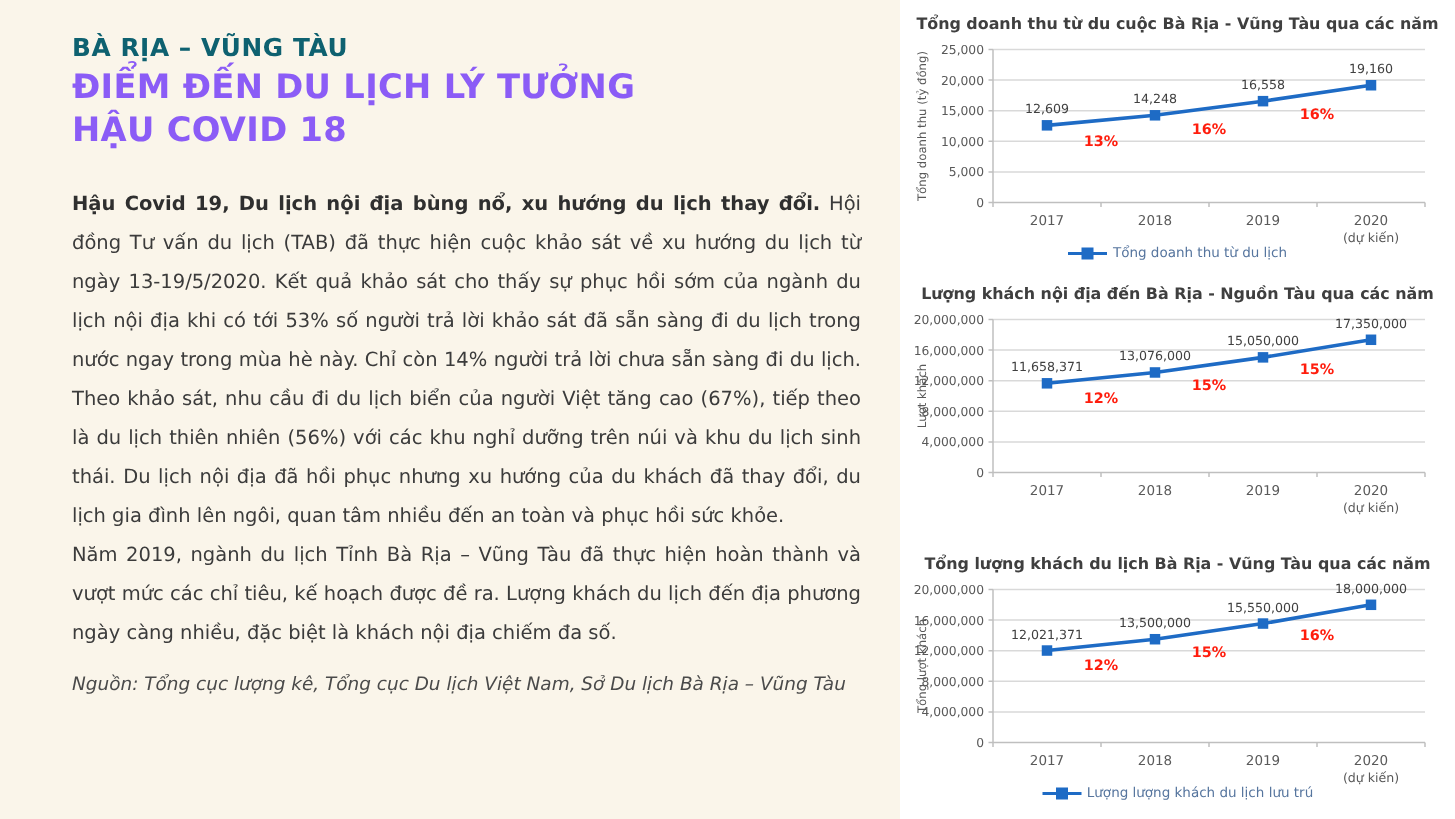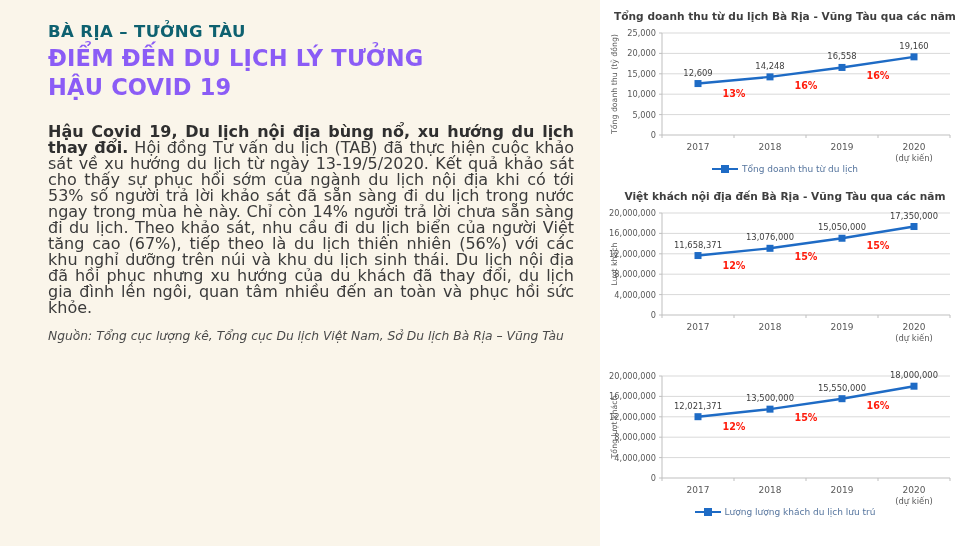--- a/index.html
+++ b/index.html
@@ -27,22 +27,22 @@
   .main-title {
     color:#8b5cf6;
     font-weight:bold;
     font-size:22.5px;
     line-height:29px;
     letter-spacing:.2px;
   }
   .body-text {
     margin-top:22px;
     color:#3b3b3b;
-    font-size:16px;
-    line-height:16px;
+    font-size:13px;
+    line-height:26px;
     text-align:justify;
   }
   .body-text p { margin:0; }
   .body-text b { color:#2f2f2f; }
   .source-line {
     margin-top:13px;
     font-style:italic;
     font-size:12.3px;
     color:#4a4a4a;
   }
@@ -84,34 +84,35 @@
   }
   .legend-label {
     font-size:9px;
     color:#56759e;
   }
 </style>
 </head>
 <body>
 
 <div class="left-col">
-  <div class="kicker">BÀ RỊA – TƯỞNG TÀU</div>
+  <div class="kicker">BÀ RỊA – VŨNG TÀU</div>
   <div class="main-title">
     <div>ĐIỂM ĐẾN DU LỊCH LÝ TƯỞNG</div>
-    <div>HẬU COVID 19</div>
+    <div>HẬU COVID 18</div>
   </div>
   <div class="body-text">
     <p><b>Hậu Covid 19, Du lịch nội địa bùng nổ, xu hướng du lịch thay đổi.</b><span> Hội đồng Tư vấn du lịch (TAB) đã thực hiện cuộc khảo sát về xu hướng du lịch từ ngày 13-19/5/2020. Kết quả khảo sát cho thấy sự phục hồi sớm của ngành du lịch nội địa khi có tới 53% số người trả lời khảo sát đã sẵn sàng đi du lịch trong nước ngay trong mùa hè này. Chỉ còn 14% người trả lời chưa sẵn sàng đi du lịch. Theo khảo sát, nhu cầu đi du lịch biển của người Việt tăng cao (67%), tiếp theo là du lịch thiên nhiên (56%) với các khu nghỉ dưỡng trên núi và khu du lịch sinh thái. Du lịch nội địa đã hồi phục nhưng xu hướng của du khách đã thay đổi, du lịch gia đình lên ngôi, quan tâm nhiều đến an toàn và phục hồi sức khỏe.</span></p>
+    <p>Năm 2019, ngành du lịch Tỉnh Bà Rịa – Vũng Tàu đã thực hiện hoàn thành và vượt mức các chỉ tiêu, kế hoạch được đề ra. Lượng khách du lịch đến địa phương ngày càng nhiều, đặc biệt là khách nội địa chiếm đa số.</p>
   </div>
   <div class="source-line">Nguồn: Tổng cục lượng kê, Tổng cục Du lịch Việt Nam, Sở Du lịch Bà Rịa – Vũng Tàu</div>
 </div>
 
 <div class="right-col">
   <div class="chart">
-      <div class="chart-title">Tổng doanh thu từ du lịch Bà Rịa - Vũng Tàu qua các năm</div>
+      <div class="chart-title">Tổng doanh thu từ du cuộc Bà Rịa - Vũng Tàu qua các năm</div>
       <svg width="362" height="141" viewBox="0 0 362 141">
         <line x1="55" x2="58" y1="112" y2="112" stroke="#bfbfbf" stroke-width="1"></line>
         <text x="52" y="115" text-anchor="end" font-size="8.2" fill="#595959">0</text>
         <line x1="58" x2="346" y1="91.6" y2="91.6" stroke="#d9d9d9" stroke-width="1"></line>
         <line x1="55" x2="58" y1="91.6" y2="91.6" stroke="#bfbfbf" stroke-width="1"></line>
         <text x="52" y="94.6" text-anchor="end" font-size="8.2" fill="#595959">5,000</text>
         <line x1="58" x2="346" y1="71.19999999999999" y2="71.19999999999999" stroke="#d9d9d9" stroke-width="1"></line>
         <line x1="55" x2="58" y1="71.19999999999999" y2="71.19999999999999" stroke="#bfbfbf" stroke-width="1"></line>
         <text x="52" y="74.19999999999999" text-anchor="end" font-size="8.2" fill="#595959">10,000</text>
         <line x1="58" x2="346" y1="50.800000000000004" y2="50.800000000000004" stroke="#d9d9d9" stroke-width="1"></line>
@@ -148,21 +149,21 @@
         <text x="238" y="127" text-anchor="middle" font-size="9" fill="#595959">2019</text>
         <text x="310" y="127" text-anchor="middle" font-size="9" fill="#595959">2020</text>
         <text x="310" y="138" text-anchor="middle" font-size="8.4" fill="#595959">(dự kiến)</text>
       </svg>
       <div class="legend-row">
         <span class="legend-marker"></span>
         <span class="legend-label">Tổng doanh thu từ du lịch</span>
       </div>
     </div>
   <div class="chart">
-      <div class="chart-title">Việt khách nội địa đến Bà Rịa - Vũng Tàu qua các năm</div>
+      <div class="chart-title">Lượng khách nội địa đến Bà Rịa - Nguồn Tàu qua các năm</div>
       <svg width="362" height="141" viewBox="0 0 362 141">
         <line x1="55" x2="58" y1="112" y2="112" stroke="#bfbfbf" stroke-width="1"></line>
         <text x="52" y="115" text-anchor="end" font-size="8.2" fill="#595959">0</text>
         <line x1="58" x2="346" y1="91.6" y2="91.6" stroke="#d9d9d9" stroke-width="1"></line>
         <line x1="55" x2="58" y1="91.6" y2="91.6" stroke="#bfbfbf" stroke-width="1"></line>
         <text x="52" y="94.6" text-anchor="end" font-size="8.2" fill="#595959">4,000,000</text>
         <line x1="58" x2="346" y1="71.19999999999999" y2="71.19999999999999" stroke="#d9d9d9" stroke-width="1"></line>
         <line x1="55" x2="58" y1="71.19999999999999" y2="71.19999999999999" stroke="#bfbfbf" stroke-width="1"></line>
         <text x="52" y="74.19999999999999" text-anchor="end" font-size="8.2" fill="#595959">8,000,000</text>
         <line x1="58" x2="346" y1="50.800000000000004" y2="50.800000000000004" stroke="#d9d9d9" stroke-width="1"></line>
@@ -195,20 +196,21 @@
         <text x="202" y="57.2787" text-anchor="middle" font-size="9.6" font-weight="bold" fill="#ff1d0d">15%</text>
         <text x="274" y="46.38" text-anchor="middle" font-size="9.6" font-weight="bold" fill="#ff1d0d">15%</text>
         <text x="94" y="127" text-anchor="middle" font-size="9" fill="#595959">2017</text>
         <text x="166" y="127" text-anchor="middle" font-size="9" fill="#595959">2018</text>
         <text x="238" y="127" text-anchor="middle" font-size="9" fill="#595959">2019</text>
         <text x="310" y="127" text-anchor="middle" font-size="9" fill="#595959">2020</text>
         <text x="310" y="138" text-anchor="middle" font-size="8.4" fill="#595959">(dự kiến)</text>
       </svg>
     </div>
   <div class="chart">
+      <div class="chart-title">Tổng lượng khách du lịch Bà Rịa - Vũng Tàu qua các năm</div>
       <svg width="362" height="141" viewBox="0 0 362 141">
         <line x1="55" x2="58" y1="112" y2="112" stroke="#bfbfbf" stroke-width="1"></line>
         <text x="52" y="115" text-anchor="end" font-size="8.2" fill="#595959">0</text>
         <line x1="58" x2="346" y1="91.6" y2="91.6" stroke="#d9d9d9" stroke-width="1"></line>
         <line x1="55" x2="58" y1="91.6" y2="91.6" stroke="#bfbfbf" stroke-width="1"></line>
         <text x="52" y="94.6" text-anchor="end" font-size="8.2" fill="#595959">4,000,000</text>
         <line x1="58" x2="346" y1="71.19999999999999" y2="71.19999999999999" stroke="#d9d9d9" stroke-width="1"></line>
         <line x1="55" x2="58" y1="71.19999999999999" y2="71.19999999999999" stroke="#bfbfbf" stroke-width="1"></line>
         <text x="52" y="74.19999999999999" text-anchor="end" font-size="8.2" fill="#595959">8,000,000</text>
         <line x1="58" x2="346" y1="50.800000000000004" y2="50.800000000000004" stroke="#d9d9d9" stroke-width="1"></line>

